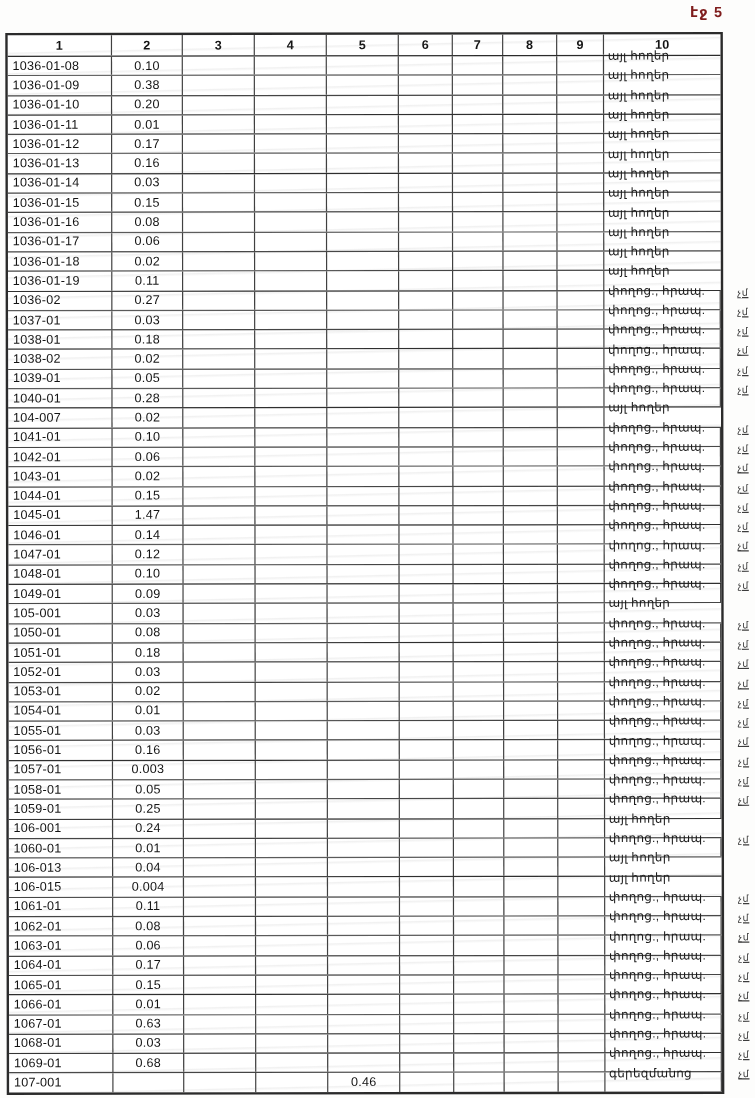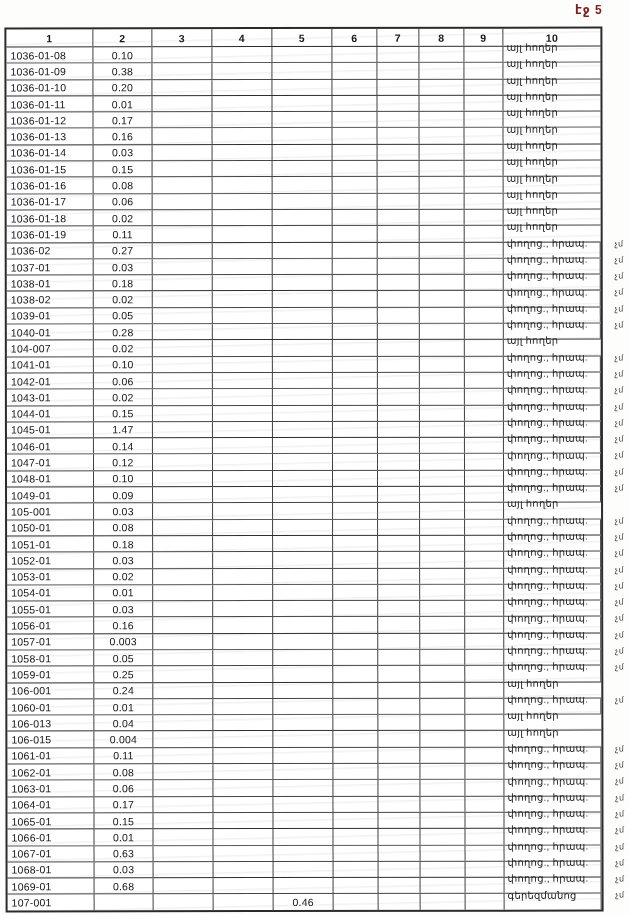--- a/index.html
+++ b/index.html
@@ -41,20 +41,21 @@
   .w10{flex:1;}
   .hrow .cell{justify-content:center;align-items:center;}
   .c1{padding-left:4px;}
   .c2,.c5{justify-content:center;}
   .c10{padding-left:3px;font-size:10px;}
   .c10 .lbl{position:relative;top:-7px;white-space:nowrap;color:#1b1b1b;}
   .ann{
     position:absolute;right:-23px;top:-3px;
     font-size:8px;color:#3c3c3c;letter-spacing:0.5px;
     font-family:"DejaVu Sans",sans-serif;
+    text-decoration:underline;
   }
   
   .doc-table::after{
     content:"";position:absolute;inset:0;pointer-events:none;
     background:repeating-linear-gradient(
       178.8deg,
       rgba(120,120,120,0) 0px, rgba(120,120,120,0) 14px,
       rgba(120,120,120,0.10) 15px, rgba(120,120,120,0) 17px);
   }
 </style>

